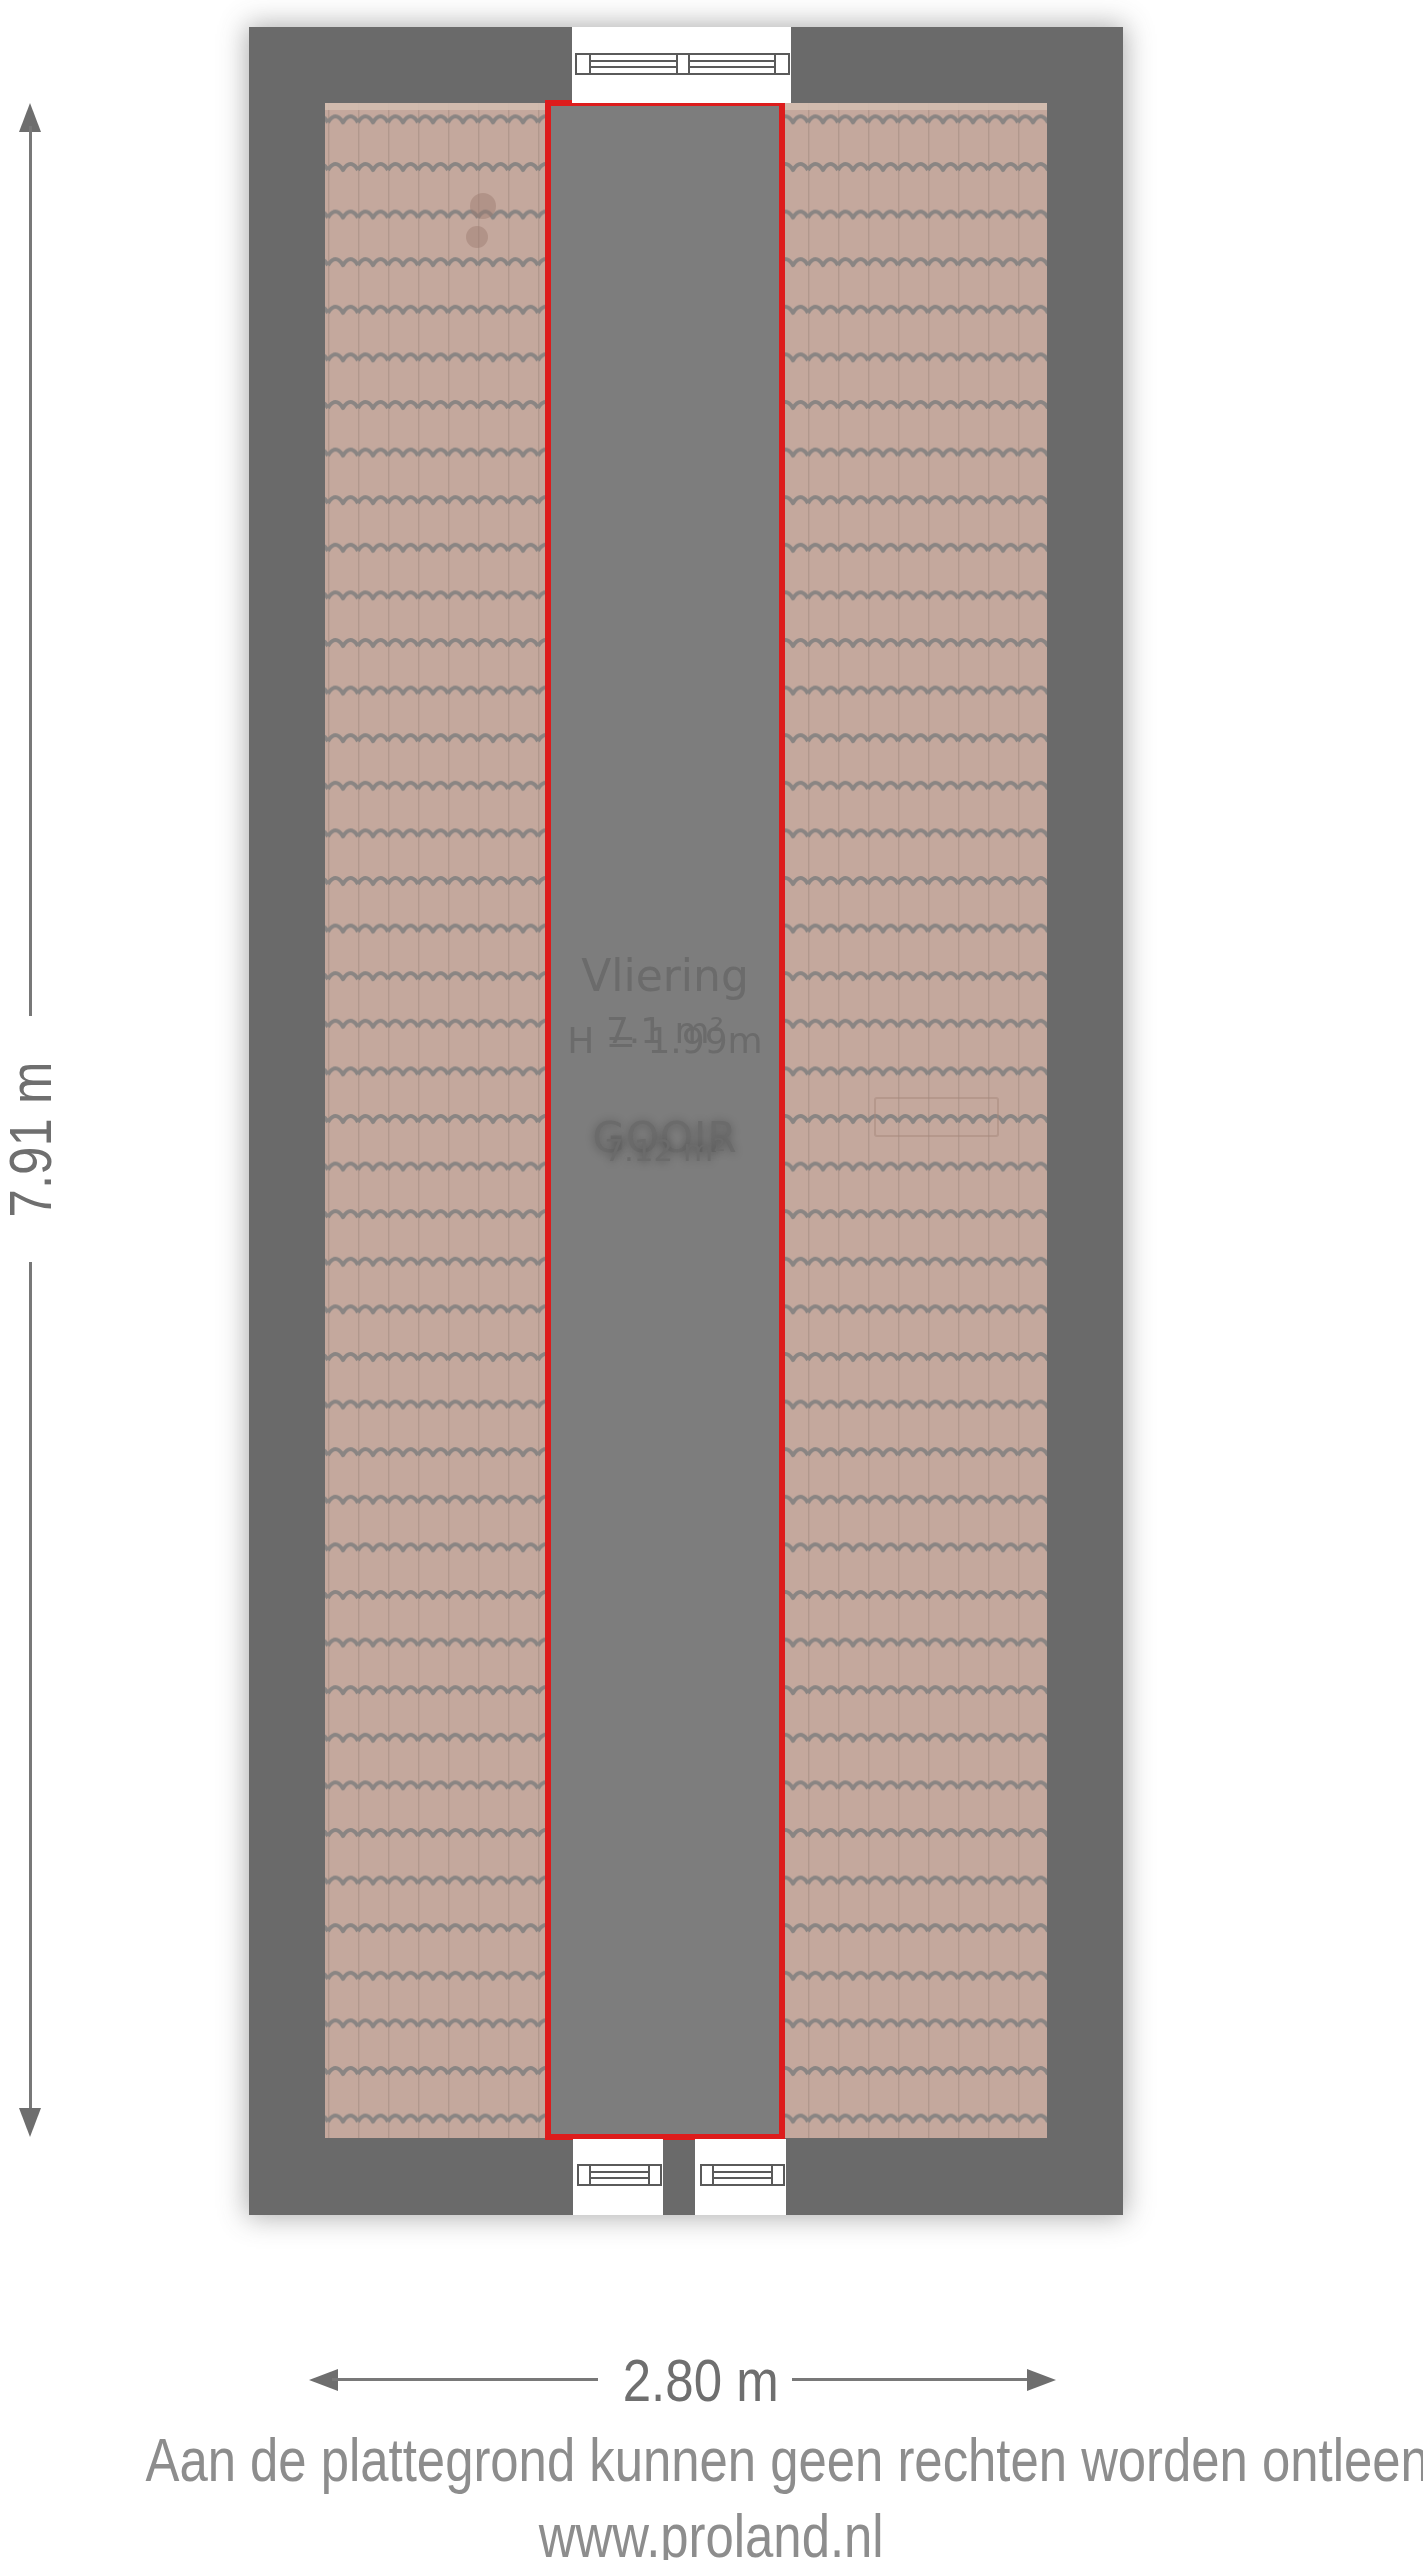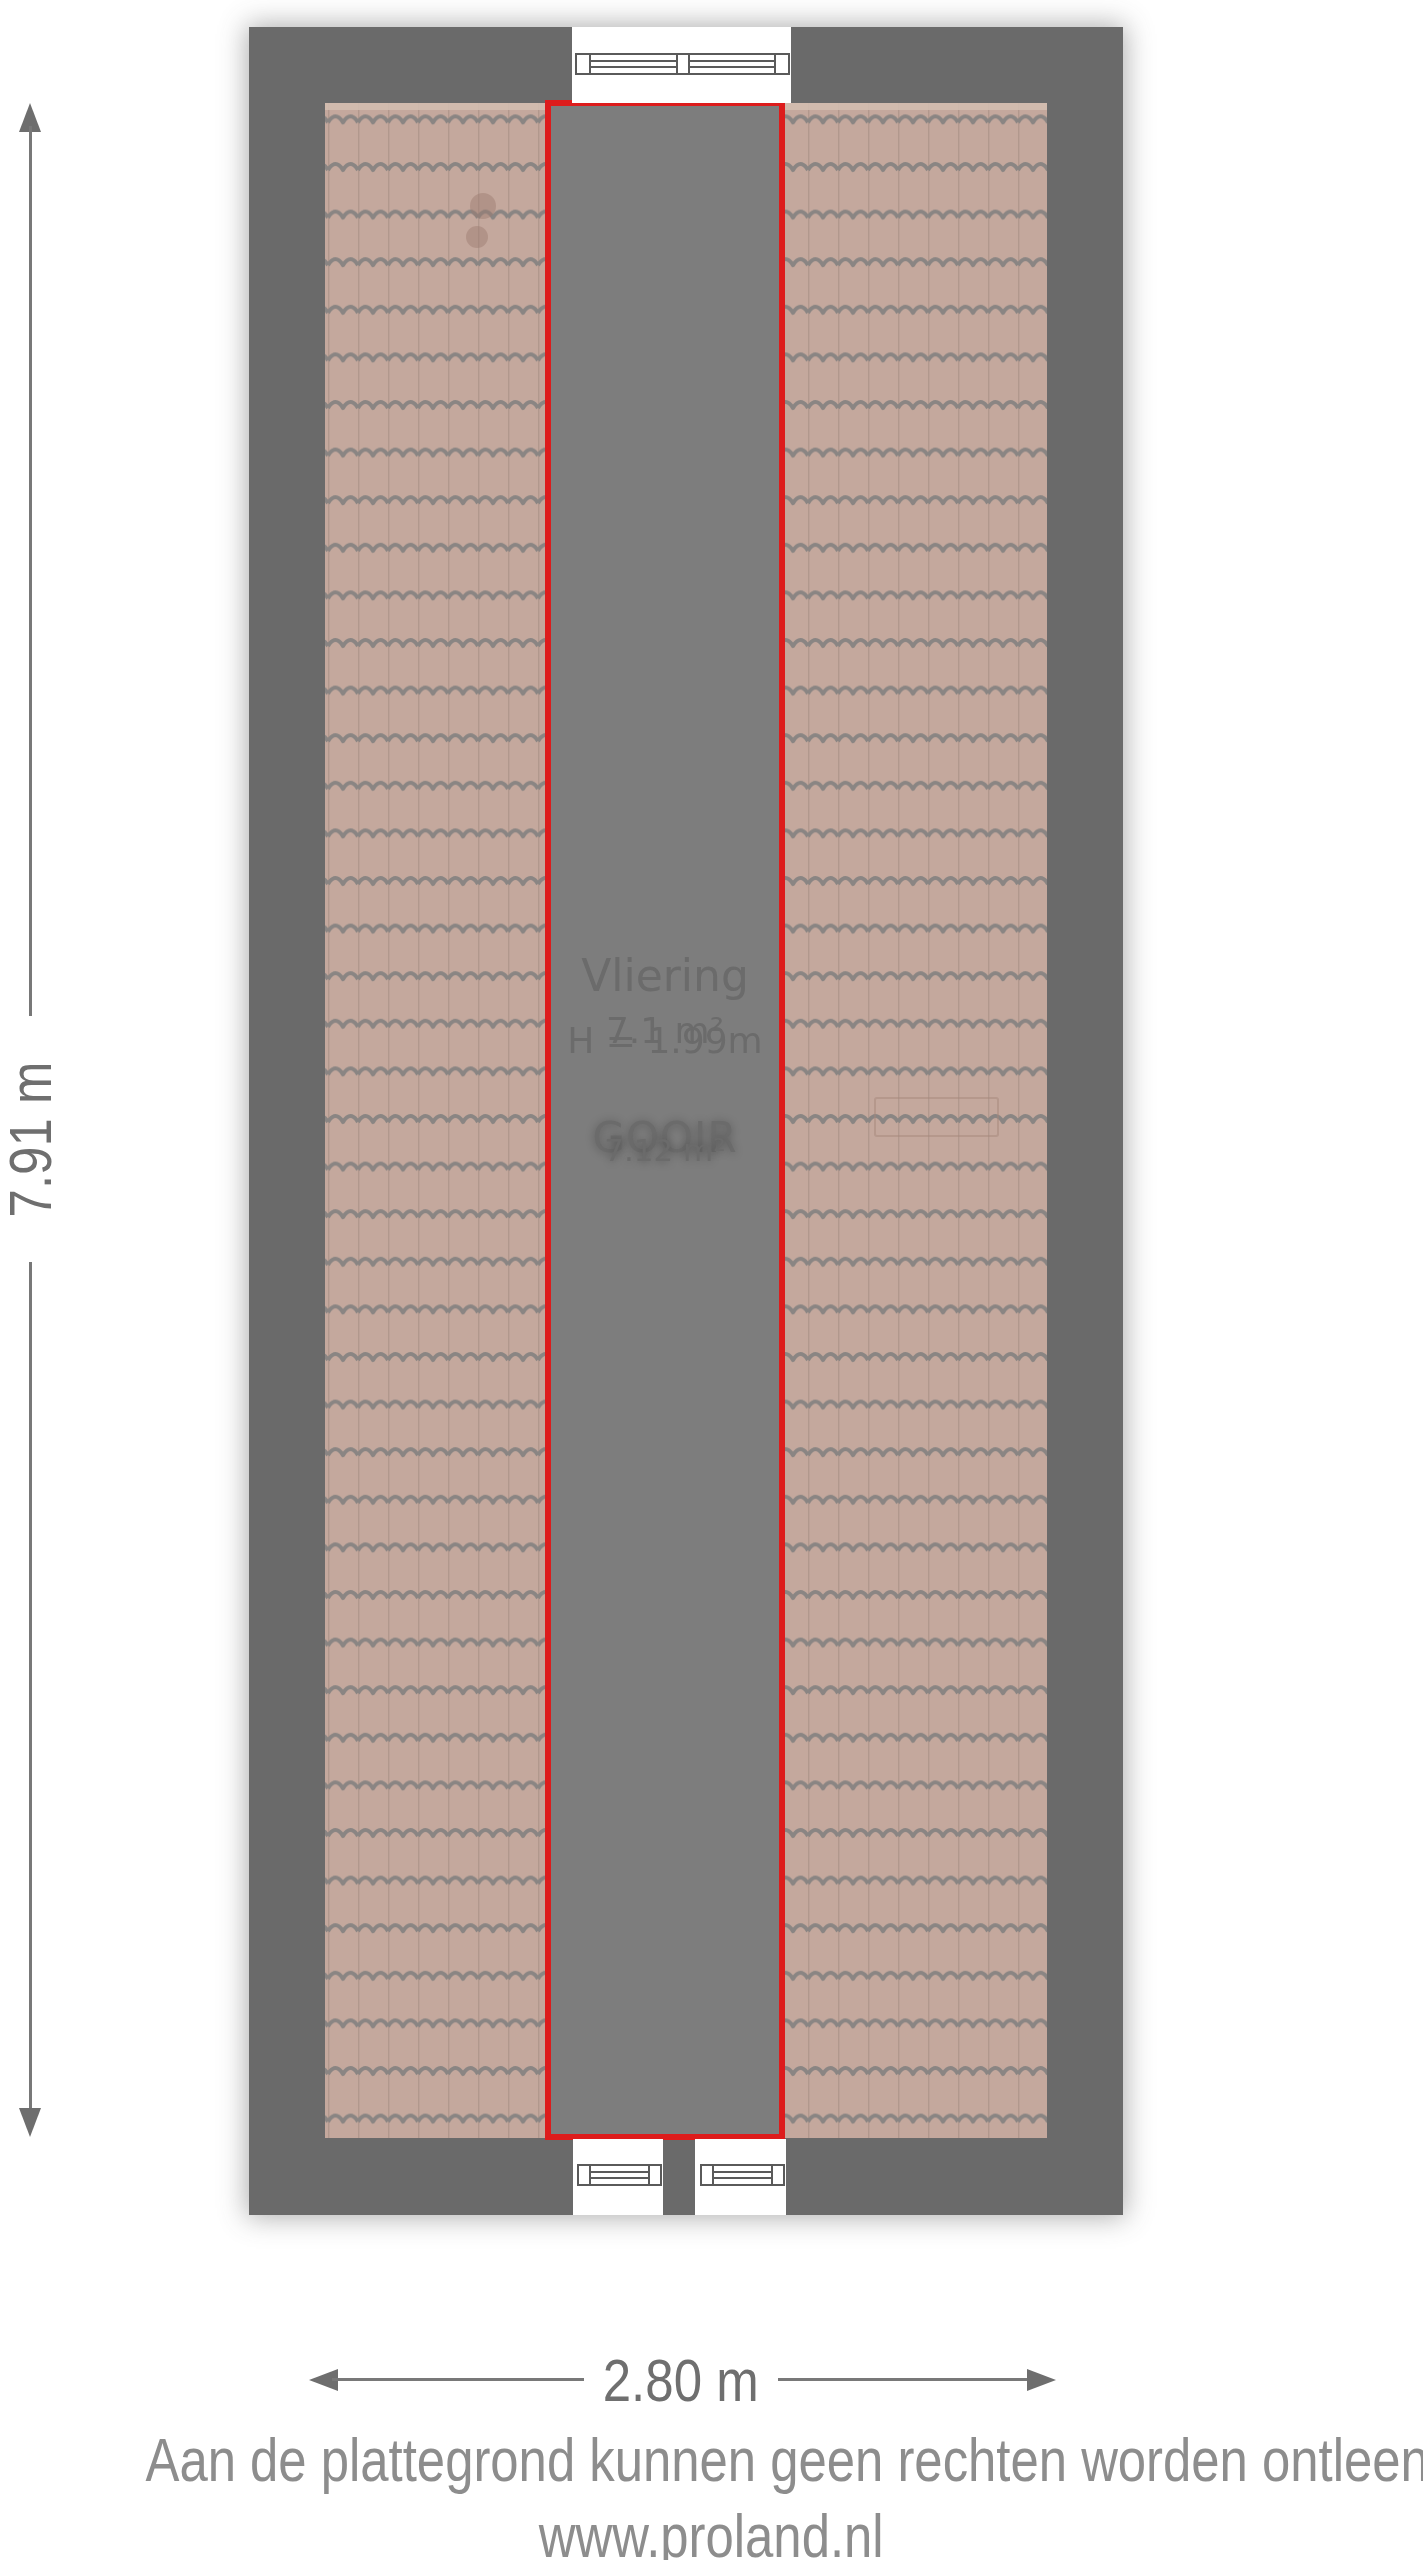--- a/index.html
+++ b/index.html
@@ -62,21 +62,21 @@
   .arr-left{left:309px;top:2369px;border-top:11px solid transparent;border-bottom:11px solid transparent;
           border-right:29px solid var(--dimension-arrow,#6e6e6e);}
   .arr-right{left:1027px;top:2369px;border-top:11px solid transparent;border-bottom:11px solid transparent;
           border-left:29px solid var(--dimension-arrow,#6e6e6e);}
   .dim-label{
     position:absolute;background:#ffffff;display:flex;align-items:center;justify-content:center;
     color:var(--dimension-text,#6f6f6f);white-space:nowrap;
   }
   .dim-v-label{left:0;top:1016px;width:62px;height:246px;}
   .dim-v-label span{display:inline-block;font-size:60px;transform:rotate(-90deg) scaleX(.85);}
-  .dim-h-label{left:584px;top:2349px;width:194px;height:62px;}
+  .dim-h-label{left:598px;top:2349px;width:194px;height:62px;justify-content:flex-end;}
   .dim-h-label span{display:inline-block;font-size:60px;transform:scaleX(.85);}
   
   .footer{position:absolute;left:0;top:2430px;width:1423px;text-align:center;
           color:var(--footer-text,#8d8d8d);}
   .footer .f-ln{width:100%;white-space:nowrap;line-height:60px;}
   .footer .f-ln span{display:inline-block;font-size:62px;transform:scaleX(.82);transform-origin:center;}
 </style>
 </head>
 <body>
 

